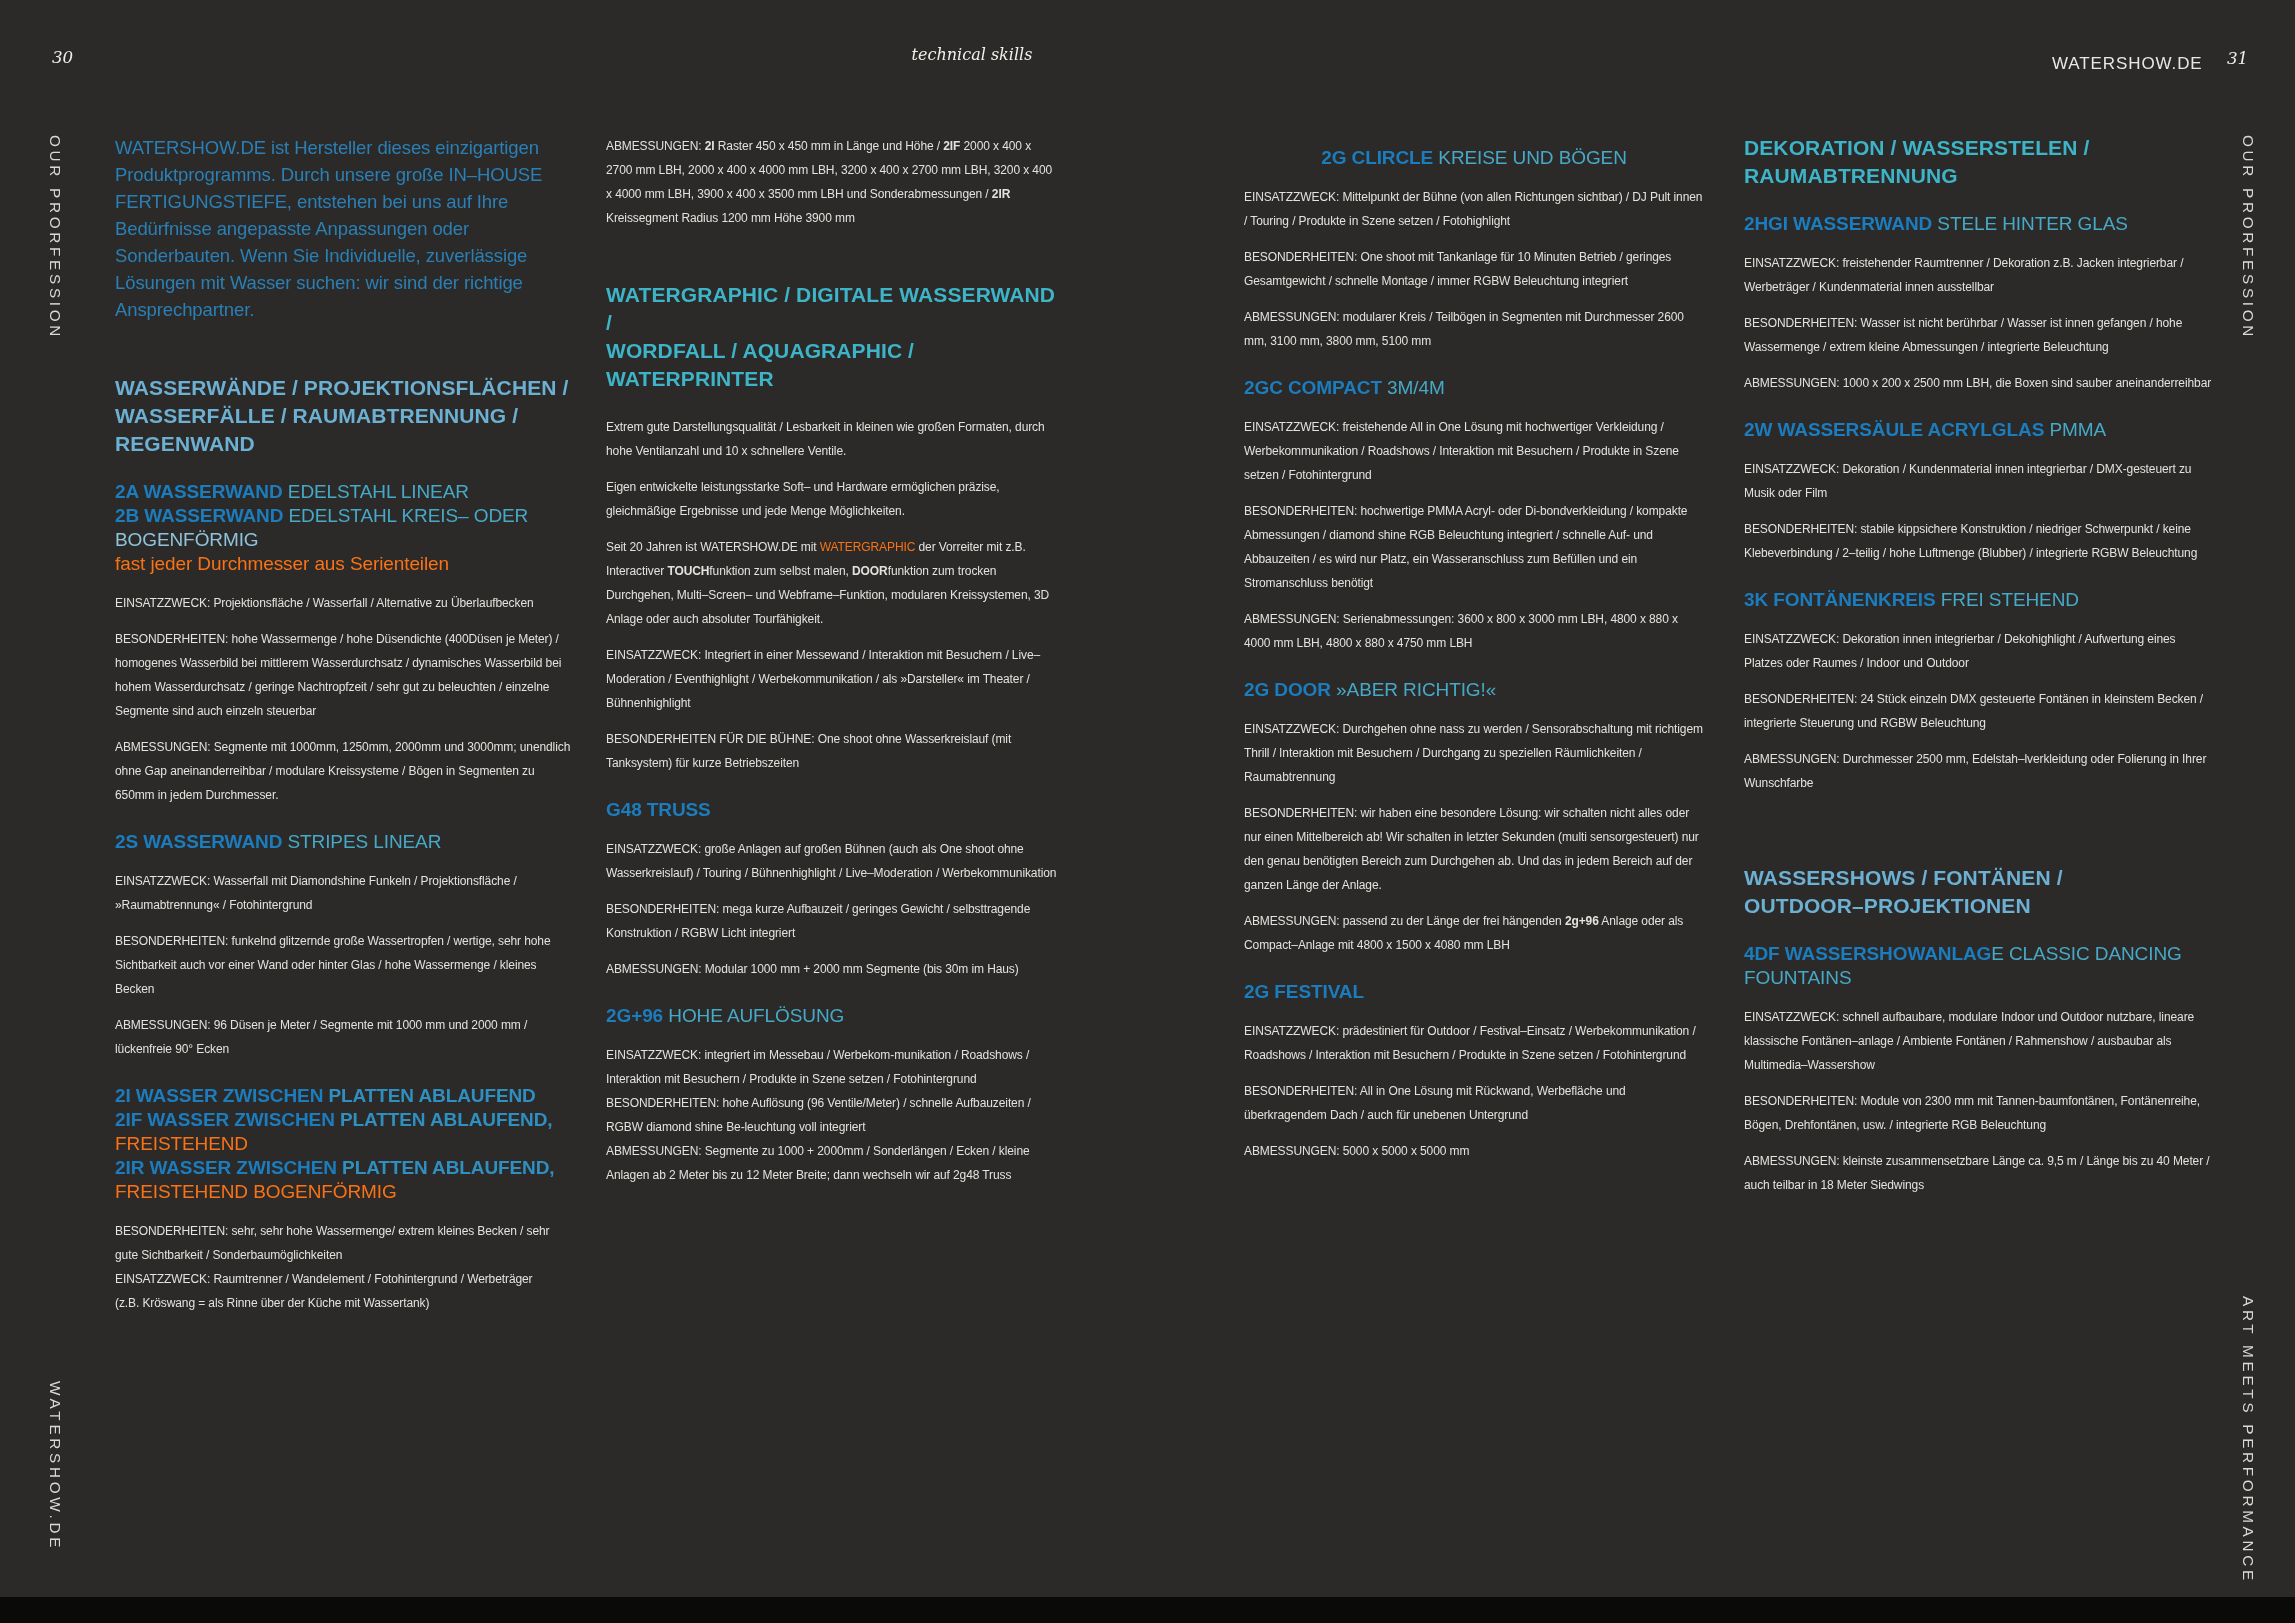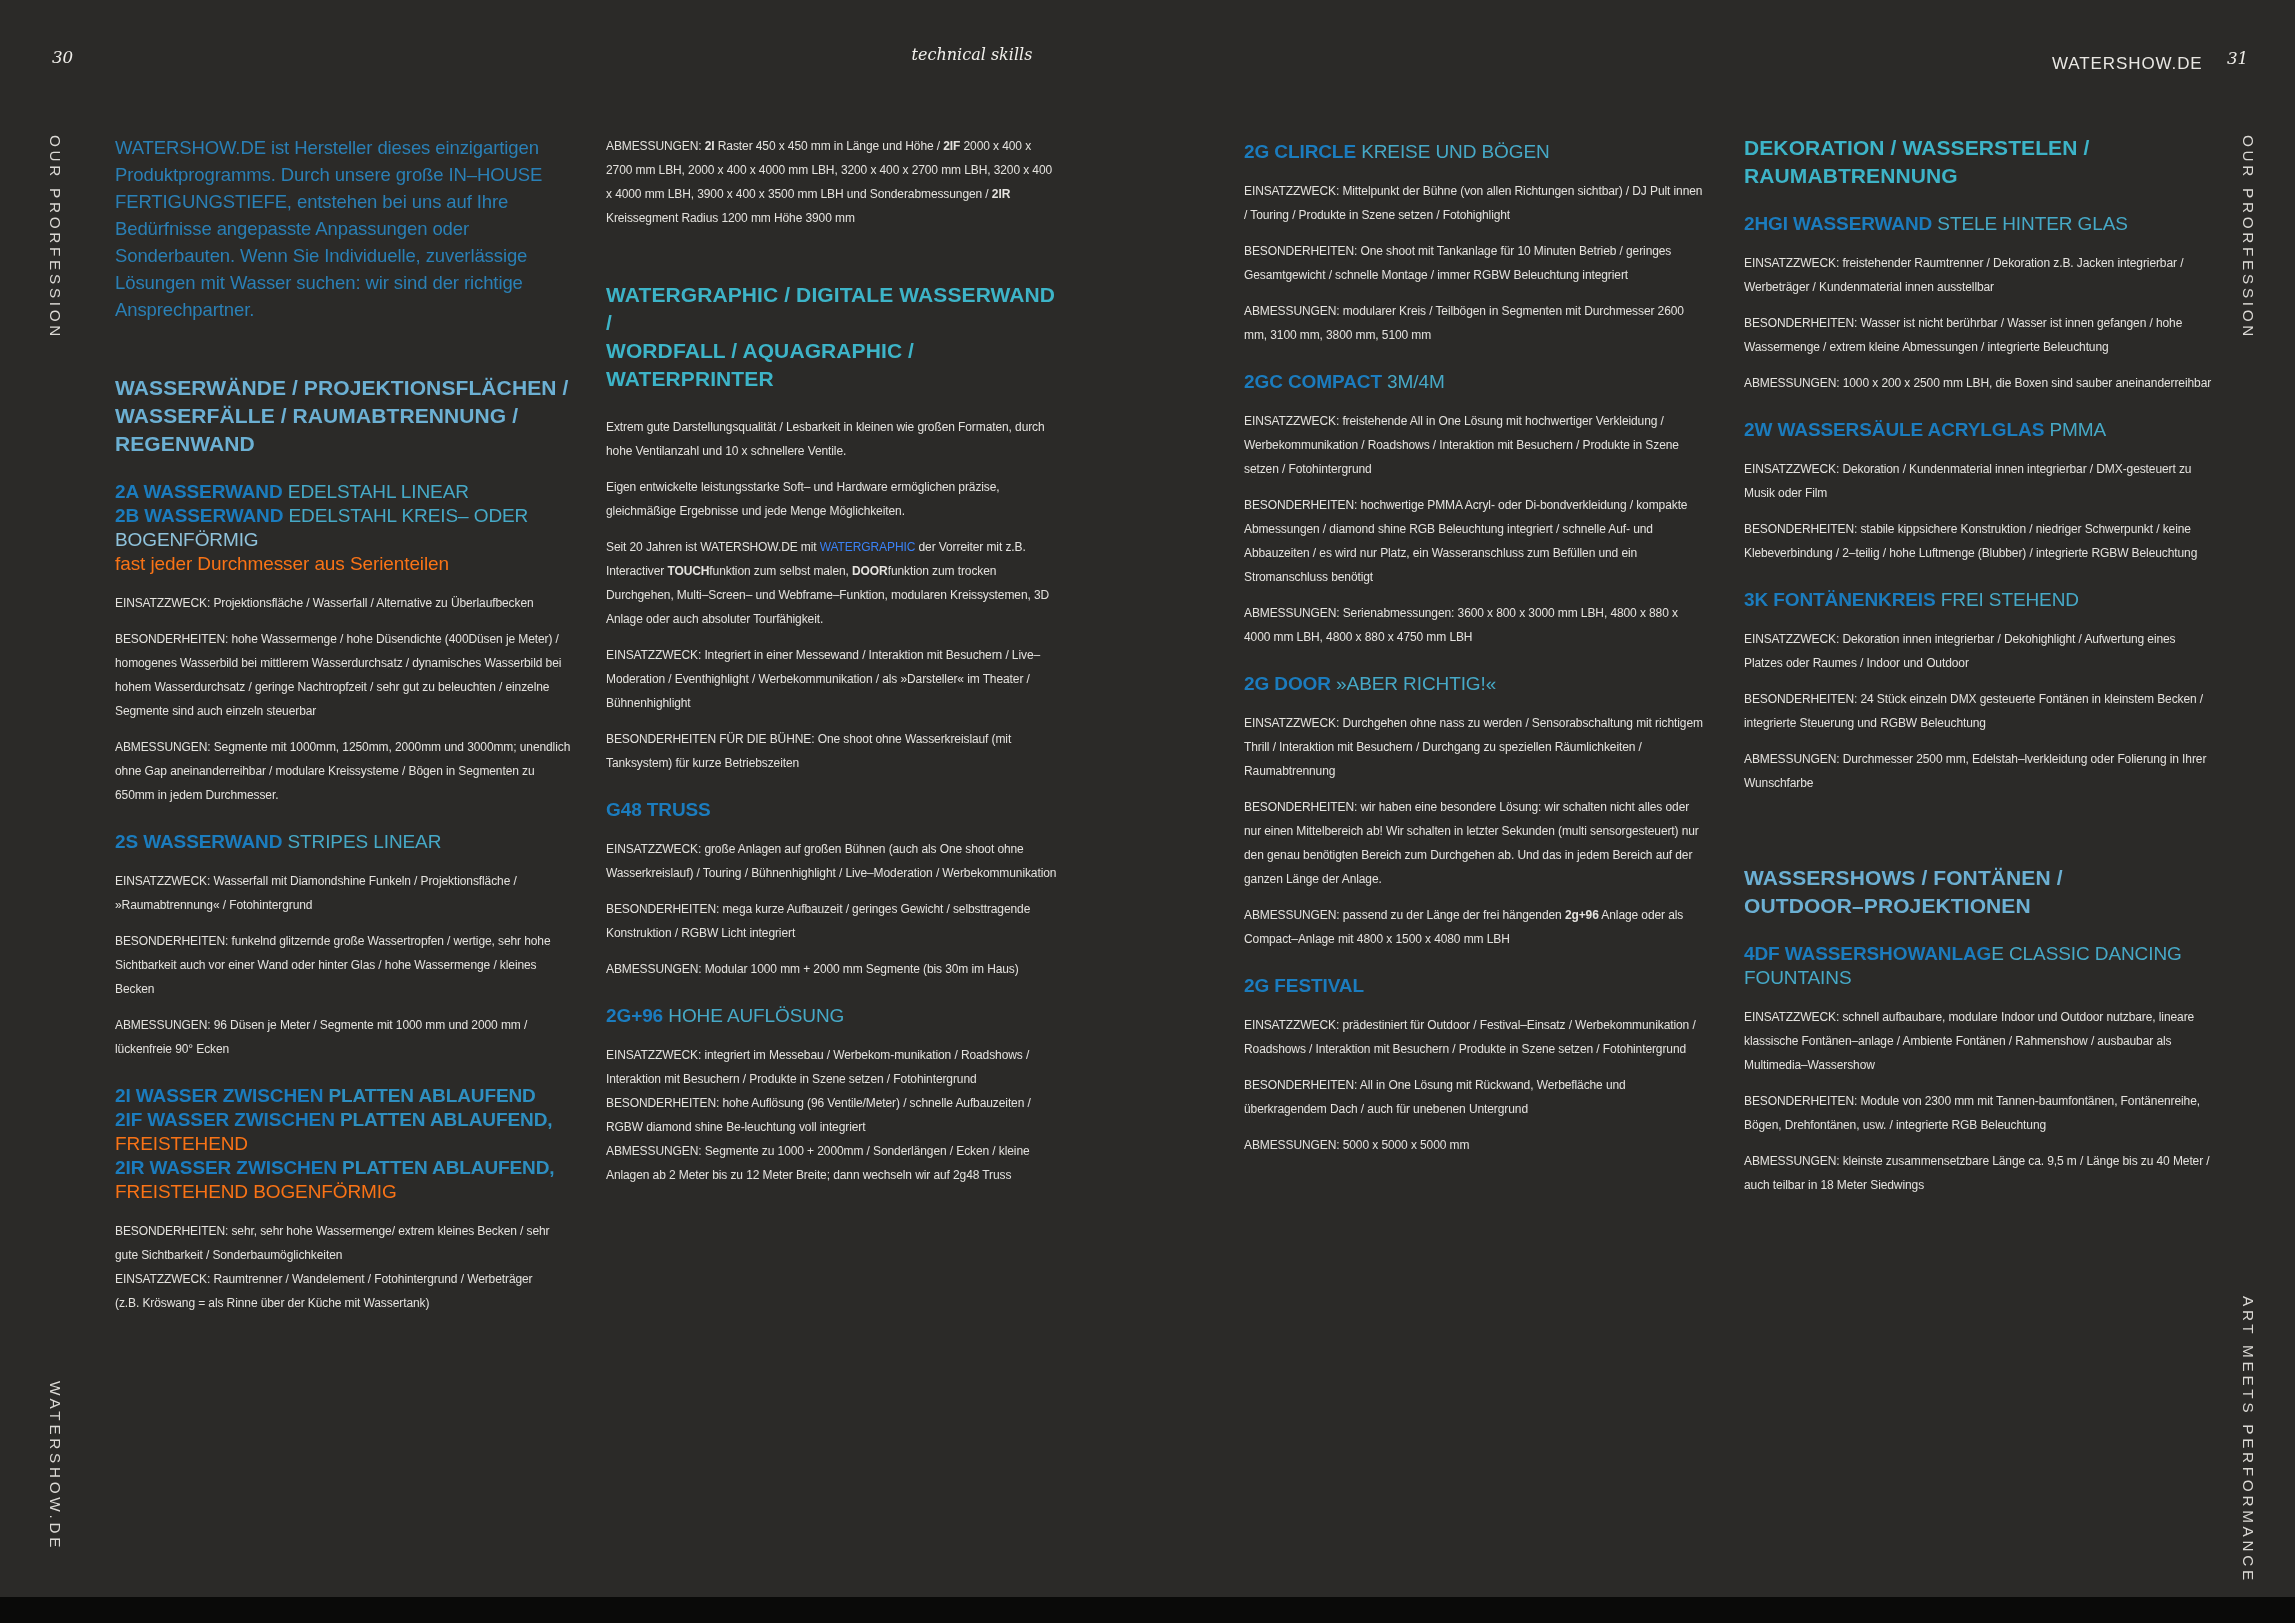--- a/index.html
+++ b/index.html
@@ -25,35 +25,35 @@
   .blk-p,.blk-p0{font-size:12px;line-height:24px;letter-spacing:-0.1px;}
   .blk-p{margin:0 0 12px 0;}
   .blk-p0{margin:0;}
   .blk-intro{font-size:18.5px;line-height:27px;margin:0 0 39px 0;letter-spacing:-0.1px;}
   .blk-h1 .hline,.blk-h1b .hline{font-size:21px;line-height:28px;letter-spacing:0.1px;}
   .blk-h1{margin:0 0 22px 0;}
   .blk-h1:not(:first-child){margin-top:51px;}
   .blk-h1b{margin:69px 0 22px 0;}
   .blk-h2 .hline{font-size:19px;line-height:24px;letter-spacing:-0.1px;}
   .blk-h2{margin:23px 0 15px 0;}
-  .blk-h2:first-child{margin-top:6px;}
+  .blk-h2:first-child{margin-top:12px;text-align:center;}
   .blk-h1 + .blk-h2{margin-top:4.6px;}
   .blk-h1b + .blk-h2{margin-top:4.6px;}
   
   .s-w{color:#e4e2de;}
   .s-wb{color:#e4e2de;font-weight:bold;}
   .s-bb{color:#1b7cbe;font-weight:bold;}
   .s-bb2{color:#2e8fc0;font-weight:bold;}
   .s-tl{color:#46a9c7;}
   .s-lb{color:#8fc3dc;}
   .s-mb{color:#f97316;}
   .s-hb{color:#6cb0d3;font-weight:bold;}
   .s-ht{color:#3db4c8;font-weight:bold;}
   .s-ib{color:#2a80b6;}
-  .s-ibl{color:#3b82f6;}
+  .s-ibl{color:#f97316;}
   .bottom-bar{left:0;top:1597px;width:2295px;height:26px;background:#0a0a09;z-index:5;}
 </style>
 </head>
 <body>
 
 <div class="abs pagenum" style="left:52px;top:47px;">30</div>
 <div class="abs title" style="left:972px;top:45px;">technical skills</div>
 <div class="abs brand" style="left:2052px;top:54px;">WATERSHOW.DE</div>
 <div class="abs pagenum" style="left:2227px;top:48px;">31</div>
 

